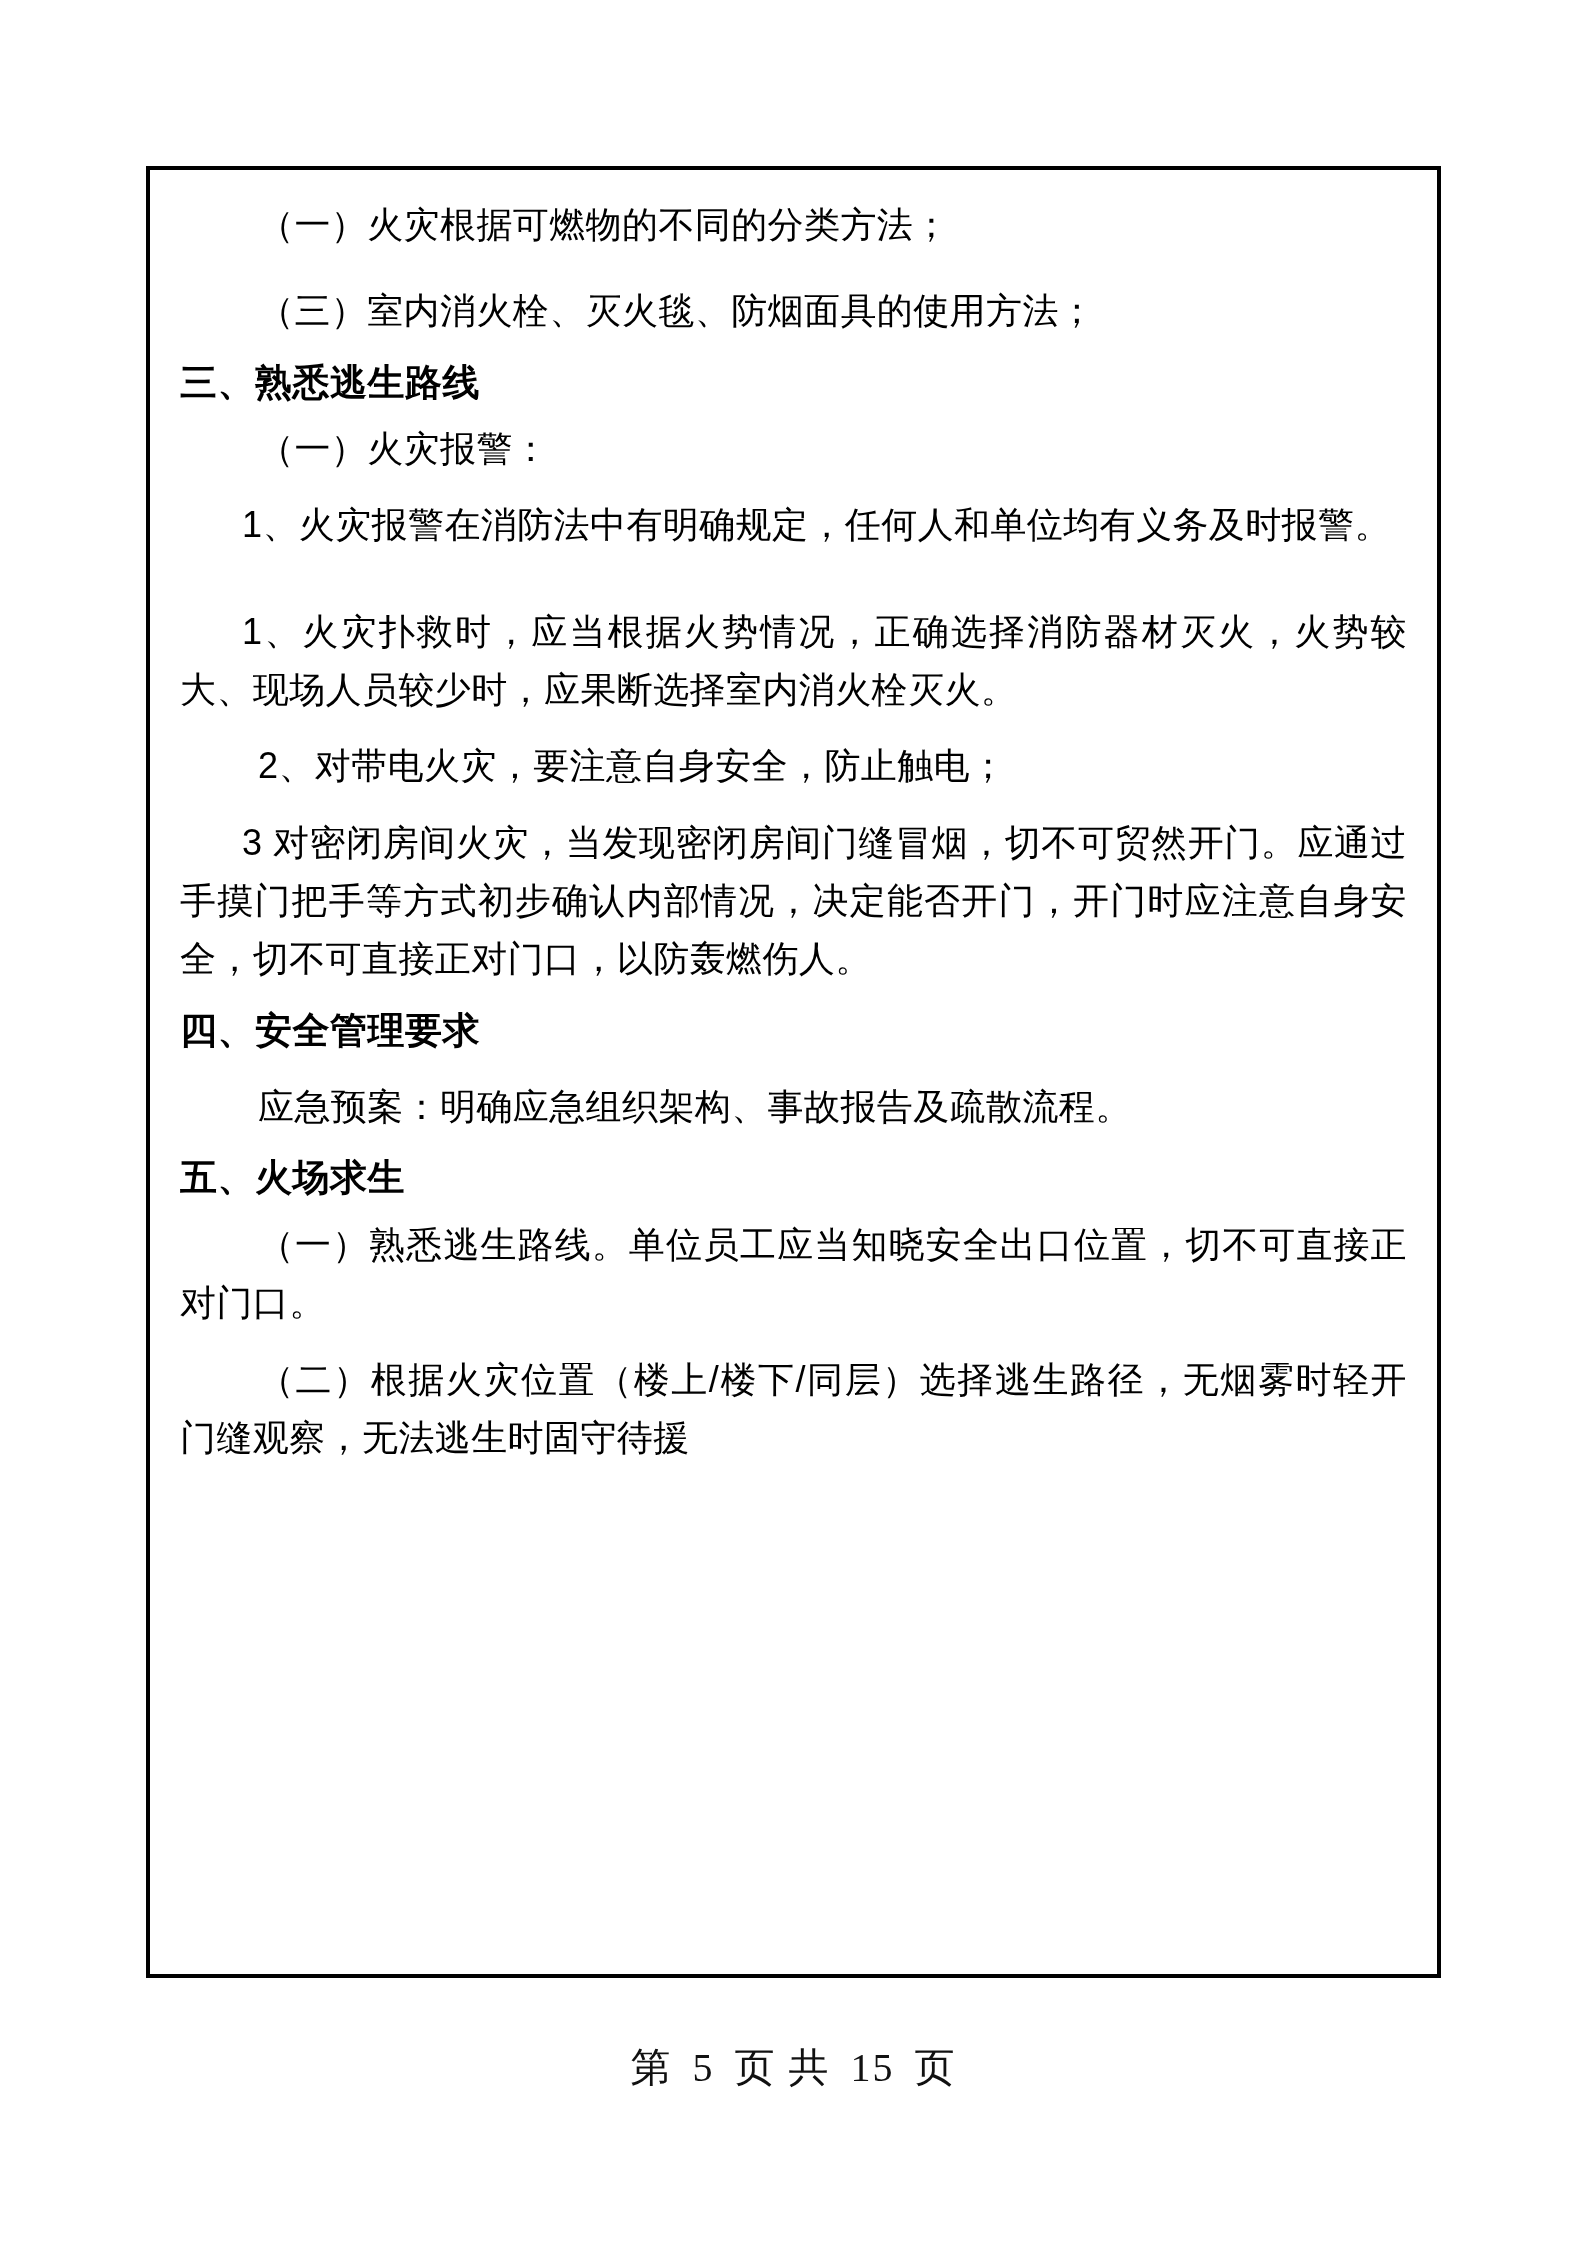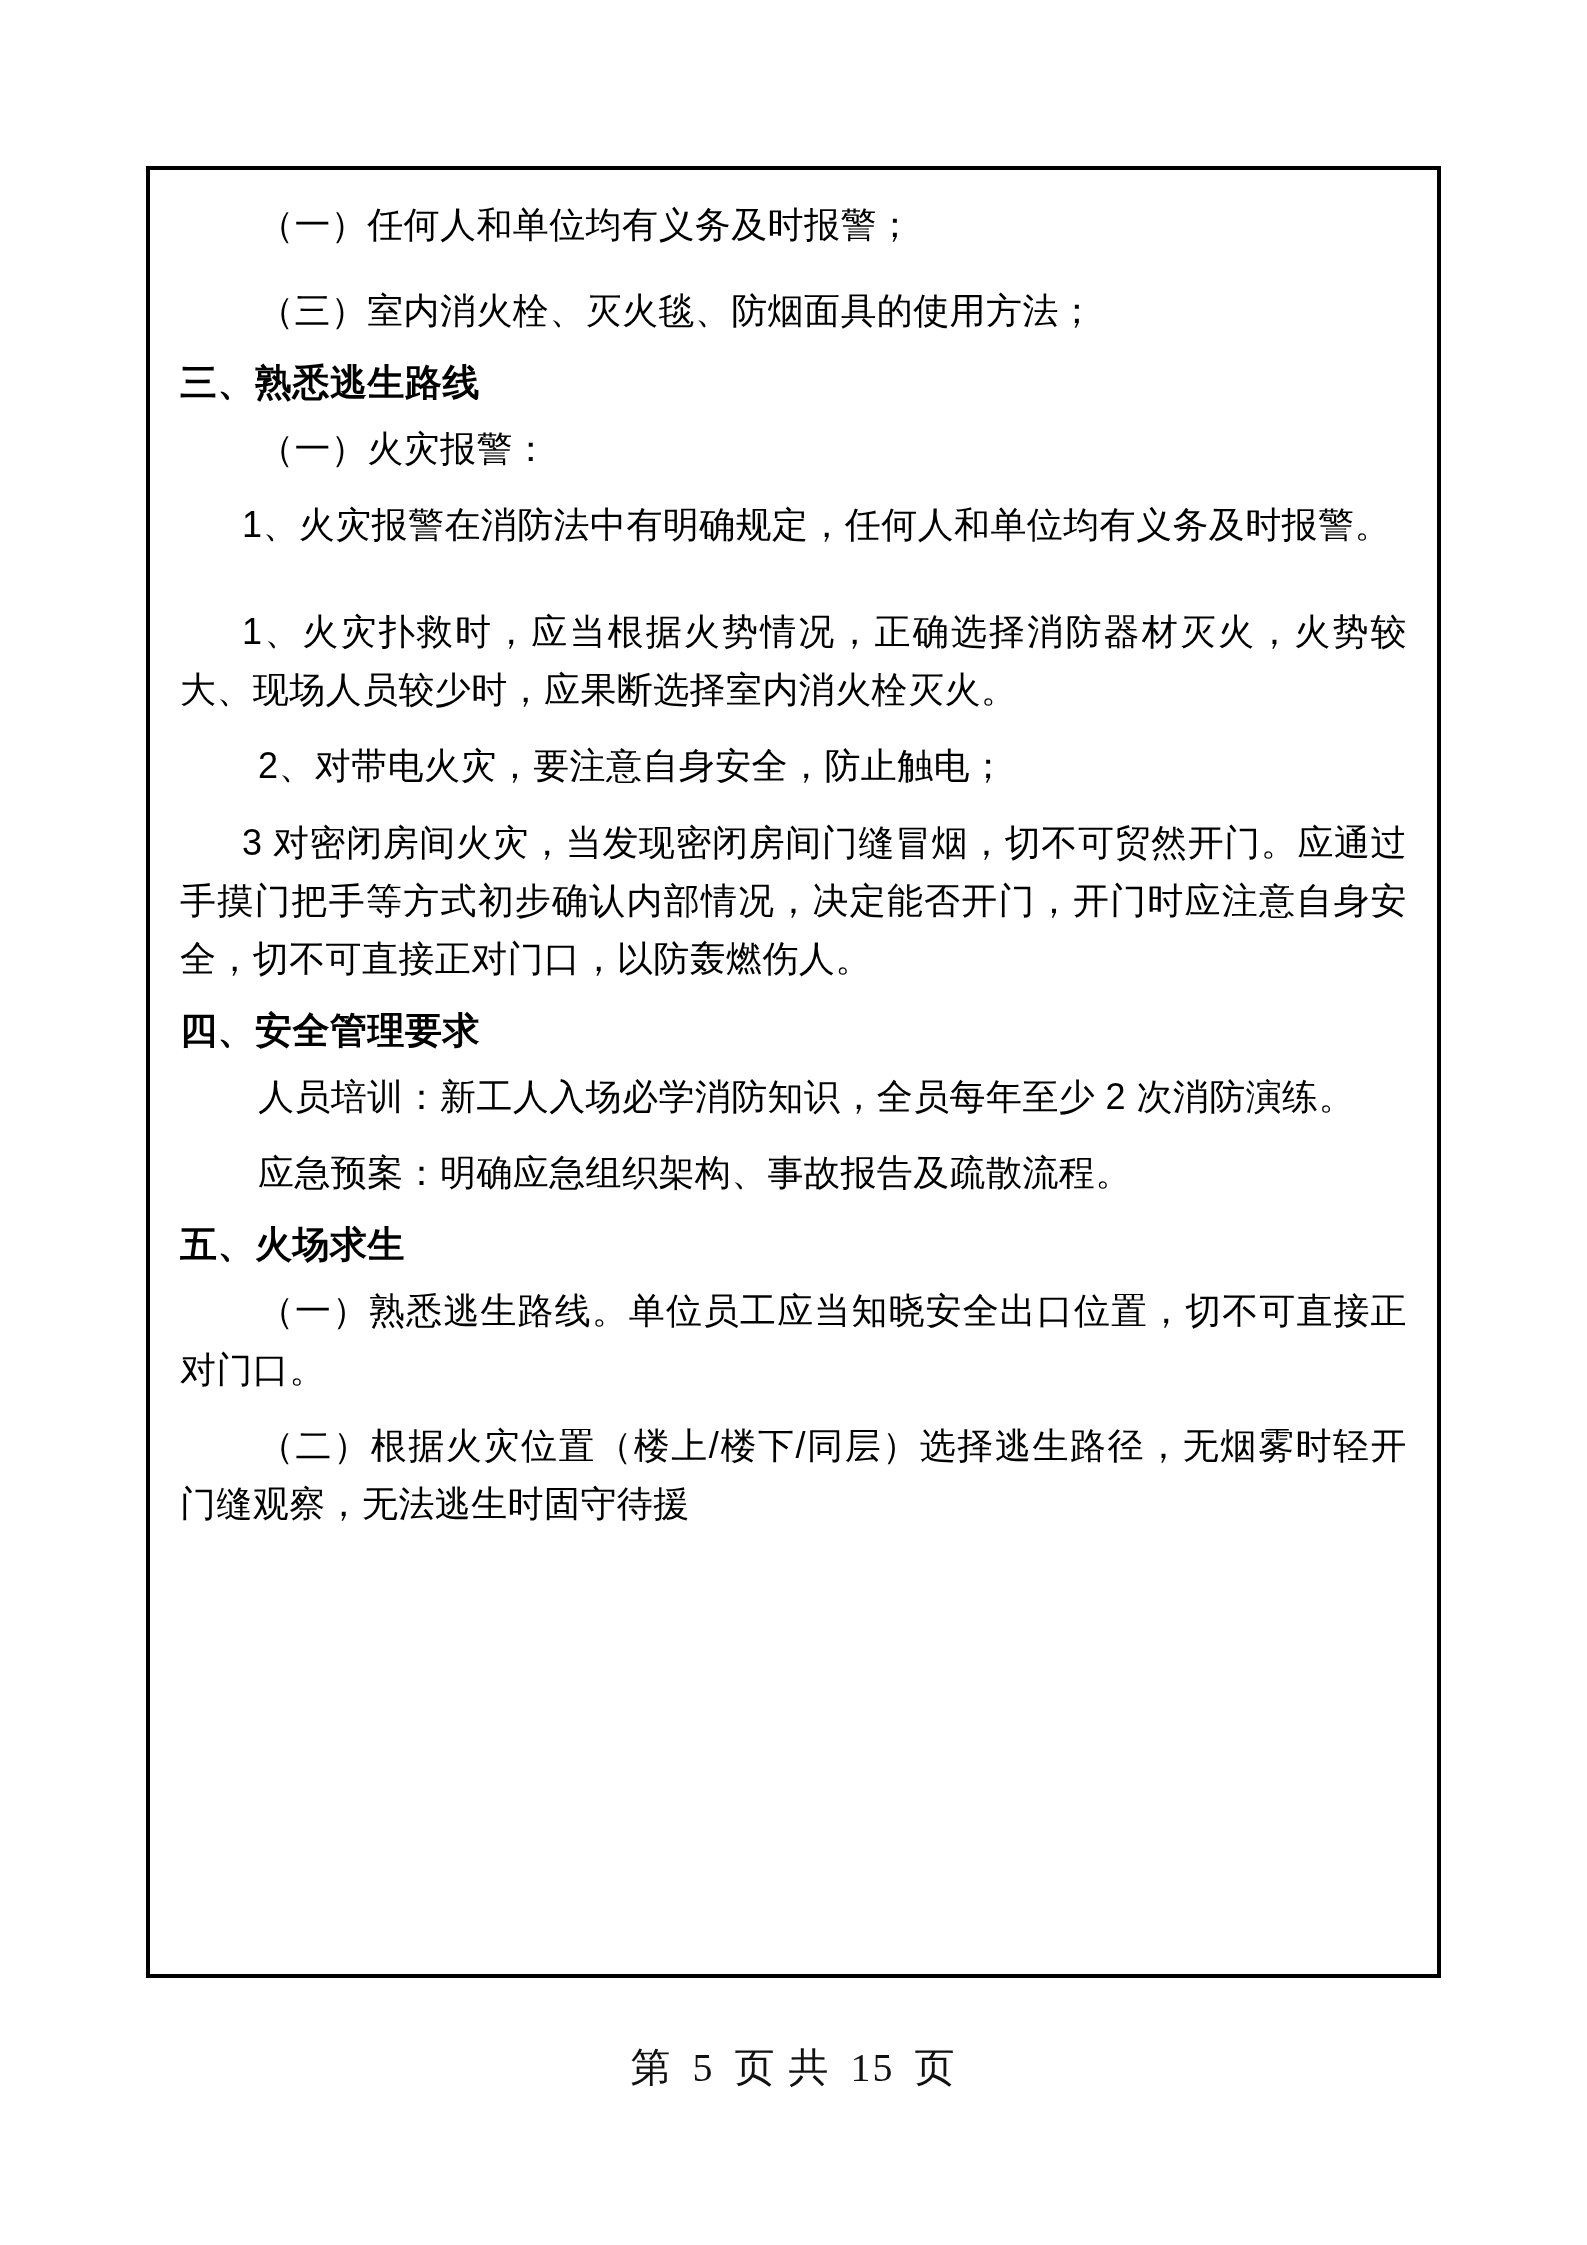--- a/index.html
+++ b/index.html
@@ -87,21 +87,21 @@
   }
 </style>
 </head>
 <body>
 
 <div class="page">
 
   <div class="doc-frame">
     <div class="doc-body">
 
-      <p class="para indent-2">（一）任何人和单位均有义务及时报警；</p>
+      <p class="para indent-2">（一）火灾根据可燃物的不同的分类方法；</p>
       <div class="gap-sm"></div>
 
       <div class="gap-sm"></div>
 
       <p class="para indent-2">（三）室内消火栓、灭火毯、防烟面具的使用方法；</p>
 
       <h2 class="heading">三、熟悉逃生路线</h2>
 
       <p class="para indent-2">（一）火灾报警：</p>
       <div class="gap-sm"></div>
@@ -116,21 +116,20 @@
       <p class="para indent-15">1、火灾扑救时，应当根据火势情况，正确选择消防器材灭火，火势较大、现场人员较少时，应果断选择室内消火栓灭火。</p>
       <div class="gap-sm"></div>
 
       <p class="para indent-2">2、对带电火灾，要注意自身安全，防止触电；</p>
       <div class="gap-sm"></div>
 
       <p class="para indent-15">3 对密闭房间火灾，当发现密闭房间门缝冒烟，切不可贸然开门。应通过手摸门把手等方式初步确认内部情况，决定能否开门，开门时应注意自身安全，切不可直接正对门口，以防轰燃伤人。</p>
 
       <h2 class="heading">四、安全管理要求</h2>
 
-      <p class="para indent-2">人员培训：新工人入场必学消防知识，全员每年至少 2 次消防演练。</p>
       <div class="gap-sm"></div>
 
       <p class="para indent-2">应急预案：明确应急组织架构、事故报告及疏散流程。</p>
 
       <h2 class="heading">五、火场求生</h2>
 
       <p class="para indent-2">（一）熟悉逃生路线。单位员工应当知晓安全出口位置，切不可直接正对门口。</p>
       <div class="gap-sm"></div>
 
       <p class="para indent-2">（二）根据火灾位置（楼上/楼下/同层）选择逃生路径，无烟雾时轻开门缝观察，无法逃生时固守待援</p>

